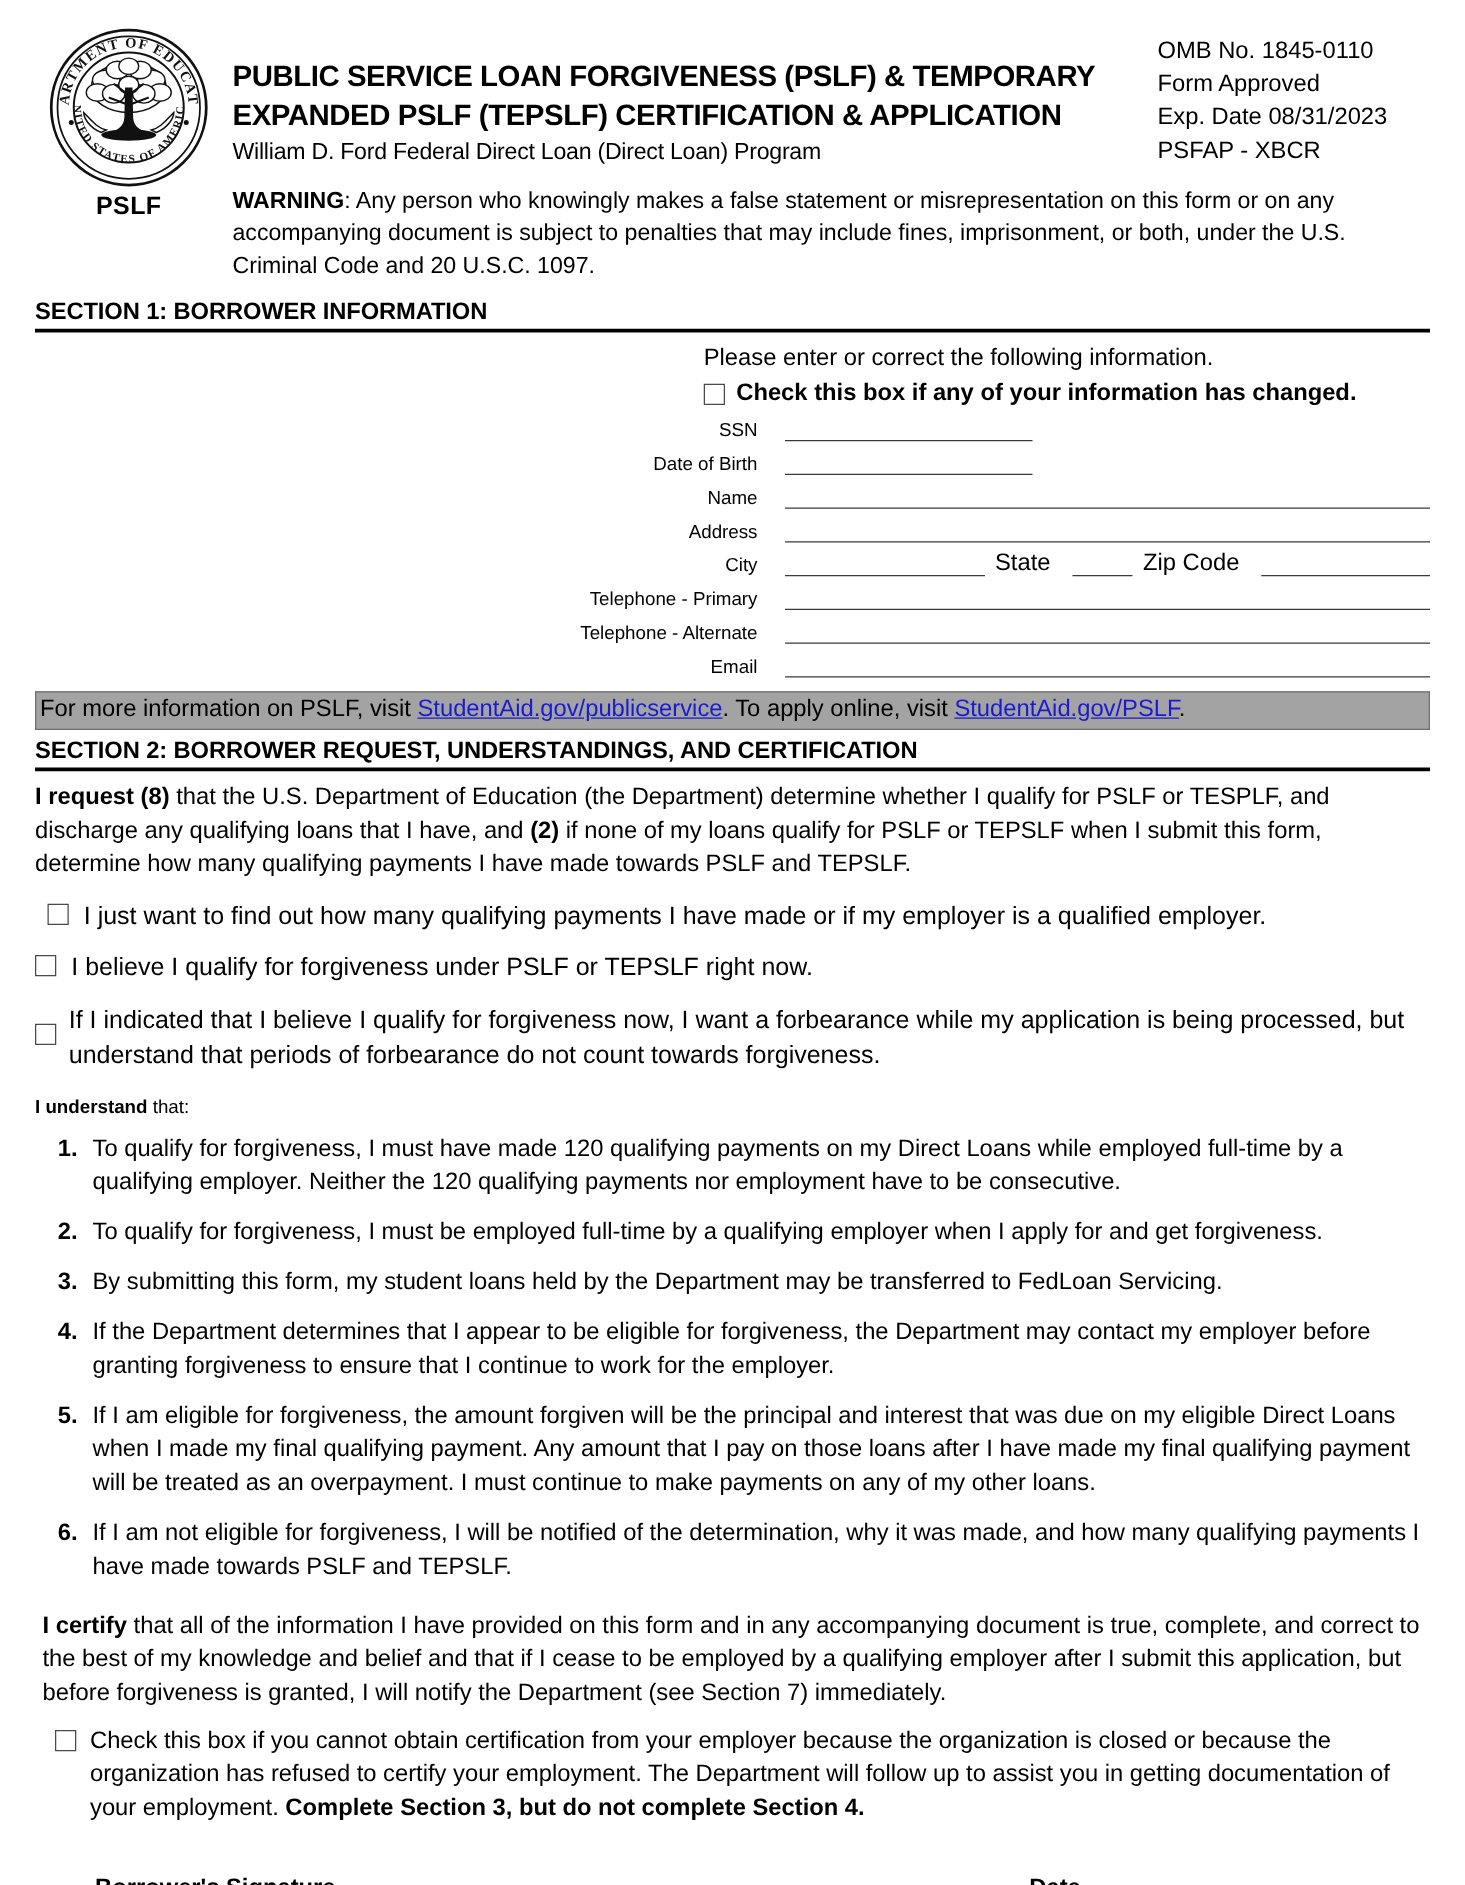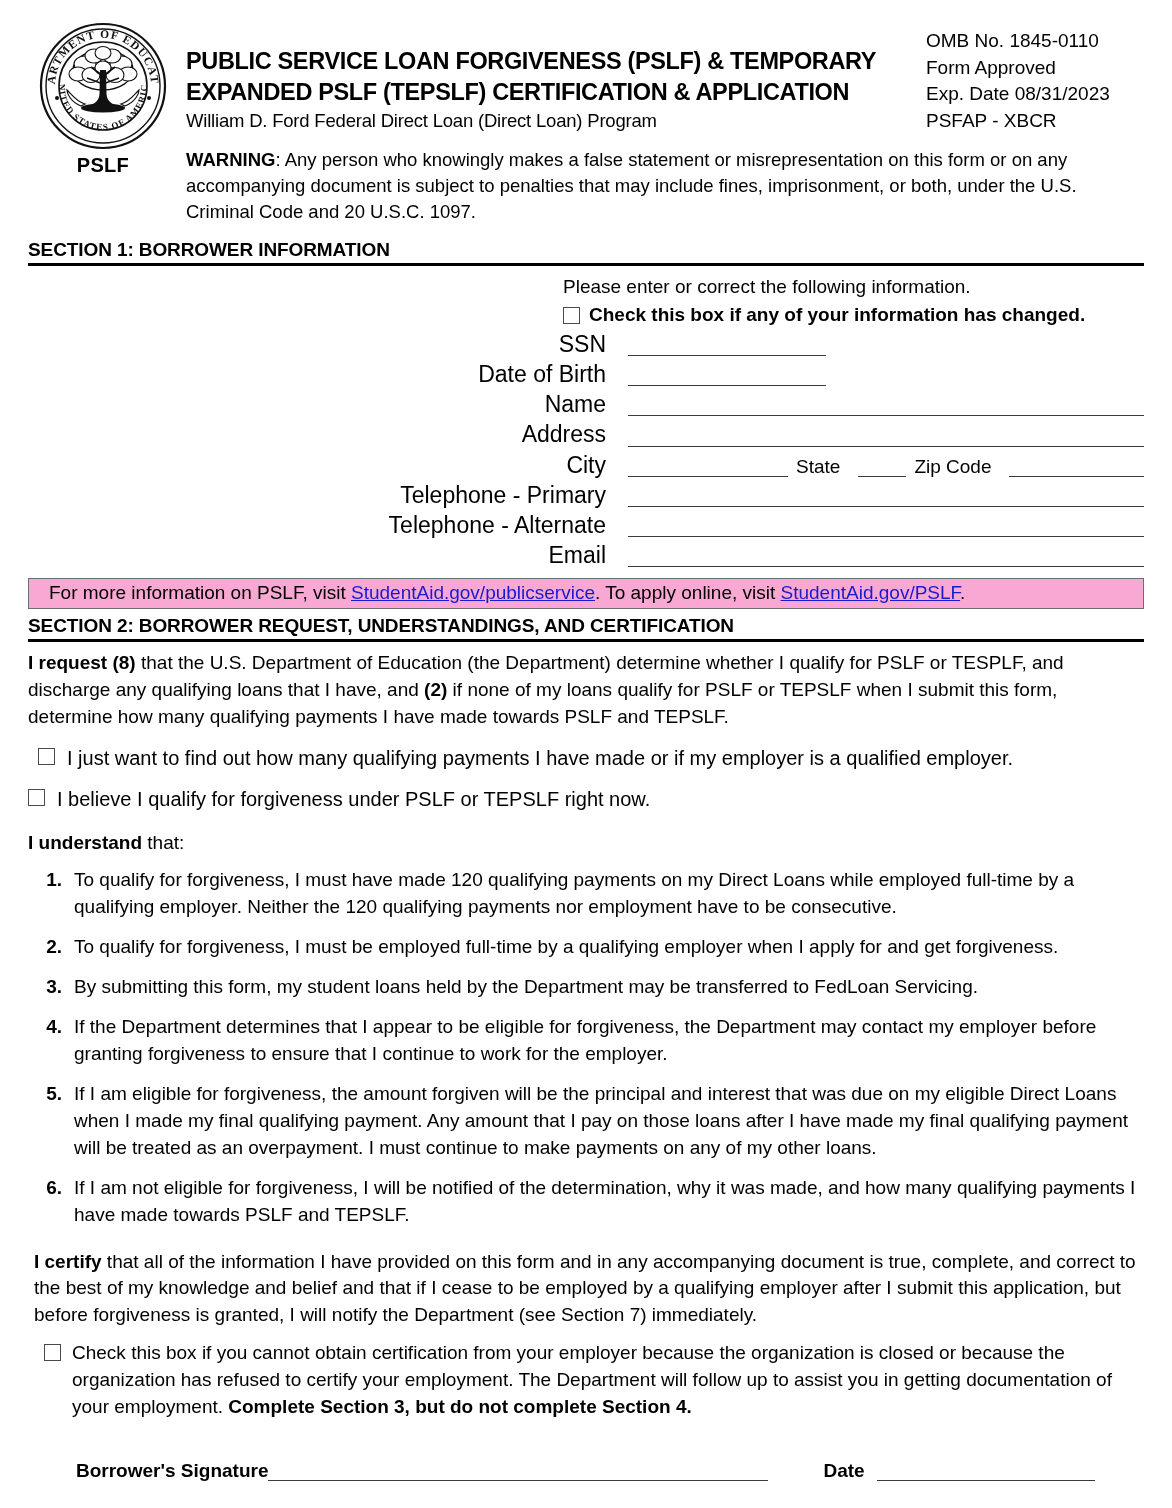--- a/index.html
+++ b/index.html
@@ -51,50 +51,50 @@
   .changed-row { display: flex; align-items: center; margin-left: 535px; margin-top: 6px; }
   .cb {
     display: inline-block; width: 17px; height: 17px; flex: 0 0 17px;
     border: 1.6px solid #4a4a4a; background: #fff;
   }
   .changed-text { font-weight: bold; font-size: 19px; margin-left: 9px; }
 
   .frow { display: flex; align-items: flex-end; margin-top: 6px; }
   .flabel {
     width: 600px; flex: 0 0 600px; text-align: right;
-    font-size: 23px; padding-right: 22px; line-height: 1.05;
+    font-size: 15px; padding-right: 22px; line-height: 1.05;
   }
   .fline { border-bottom: 1.3px solid #3a3a3a; height: 21px; }
   .fline.short { width: 198px; flex: 0 0 198px; }
   .fline.full { flex: 1 1 auto; }
   .fline.city { width: 160px; flex: 0 0 160px; }
   .fline.state { width: 48px; flex: 0 0 48px; margin-left: 10px; }
   .fline.zip { flex: 1 1 auto; margin-left: 10px; }
   .inline-lbl { font-size: 19px; padding: 0 8px; line-height: 1.05; }
 
   
   .graybar {
-    background: #f9a8d4; border: 1.4px solid #6f6f6f;
-    font-size: 19px; padding: 3px 5px 4px 20px; margin-top: 11px;
+    background: #a3a3a3; border: 1.4px solid #6f6f6f;
+    font-size: 19px; padding: 3px 5px 4px 3px; margin-top: 11px;
   }
   .graybar a { color: #1a1ad0; text-decoration: underline; }
 
   
   .sec2-head { margin-top: 6px; }
   .para { font-size: 19px; line-height: 1.42; margin-top: 8px; }
   .para b { font-weight: bold; }
 
   .cbrow { display: flex; align-items: flex-start; margin-top: 13px; }
   .cbrow .cb { margin-top: 4px; }
   .cbrow.indent1 { padding-left: 10px; }
   .cbrow .cbtext { font-size: 20px; line-height: 1.42; margin-left: 12px; }
   .cbrow.two-line .cb { margin-top: 17px; }
   .cbrow.two-line .cbtext { margin-left: 10px; }
 
-  .understand { font-size: 19px; margin-top: 18px; }
+  .understand { font-size: 15px; margin-top: 18px; }
   .understand b { font-weight: bold; }
 
   ol.items { list-style: none; margin: 0; padding: 0; }
   ol.items li { display: flex; margin-top: 13px; }
   ol.items li .num {
     width: 46px; flex: 0 0 46px; text-align: right; padding-right: 12px;
     font-weight: bold; font-size: 19px; line-height: 1.42;
   }
   ol.items li .txt { font-size: 19px; line-height: 1.42; flex: 1 1 auto; }
 
@@ -253,20 +253,24 @@
   <div class="cbrow indent1">
     <span class="cb"></span>
     <span class="cbtext">I just want to find out how many qualifying payments I have made or if my employer is a qualified employer.</span>
   </div>
 
   <div class="cbrow">
     <span class="cb"></span>
     <span class="cbtext">I believe I qualify for forgiveness under PSLF or TEPSLF  right now.</span>
   </div>
 
+  <div class="cbrow two-line">
+    <span class="cb"></span>
+    <span class="cbtext">If I indicated that I believe I qualify for forgiveness now, I want a forbearance while my application is being processed, but understand that periods of forbearance do not count towards forgiveness.</span>
+  </div>
 
   <div class="understand">
     <b>I understand</b><span> that:</span>
   </div>
 
   <ol class="items">
     <li>
       <span class="num">1.</span>
       <span class="txt">To qualify for forgiveness, I must have made 120 qualifying payments on my Direct Loans while employed full-time by a qualifying employer. Neither the 120 qualifying payments nor employment have to be consecutive.</span>
     </li>

